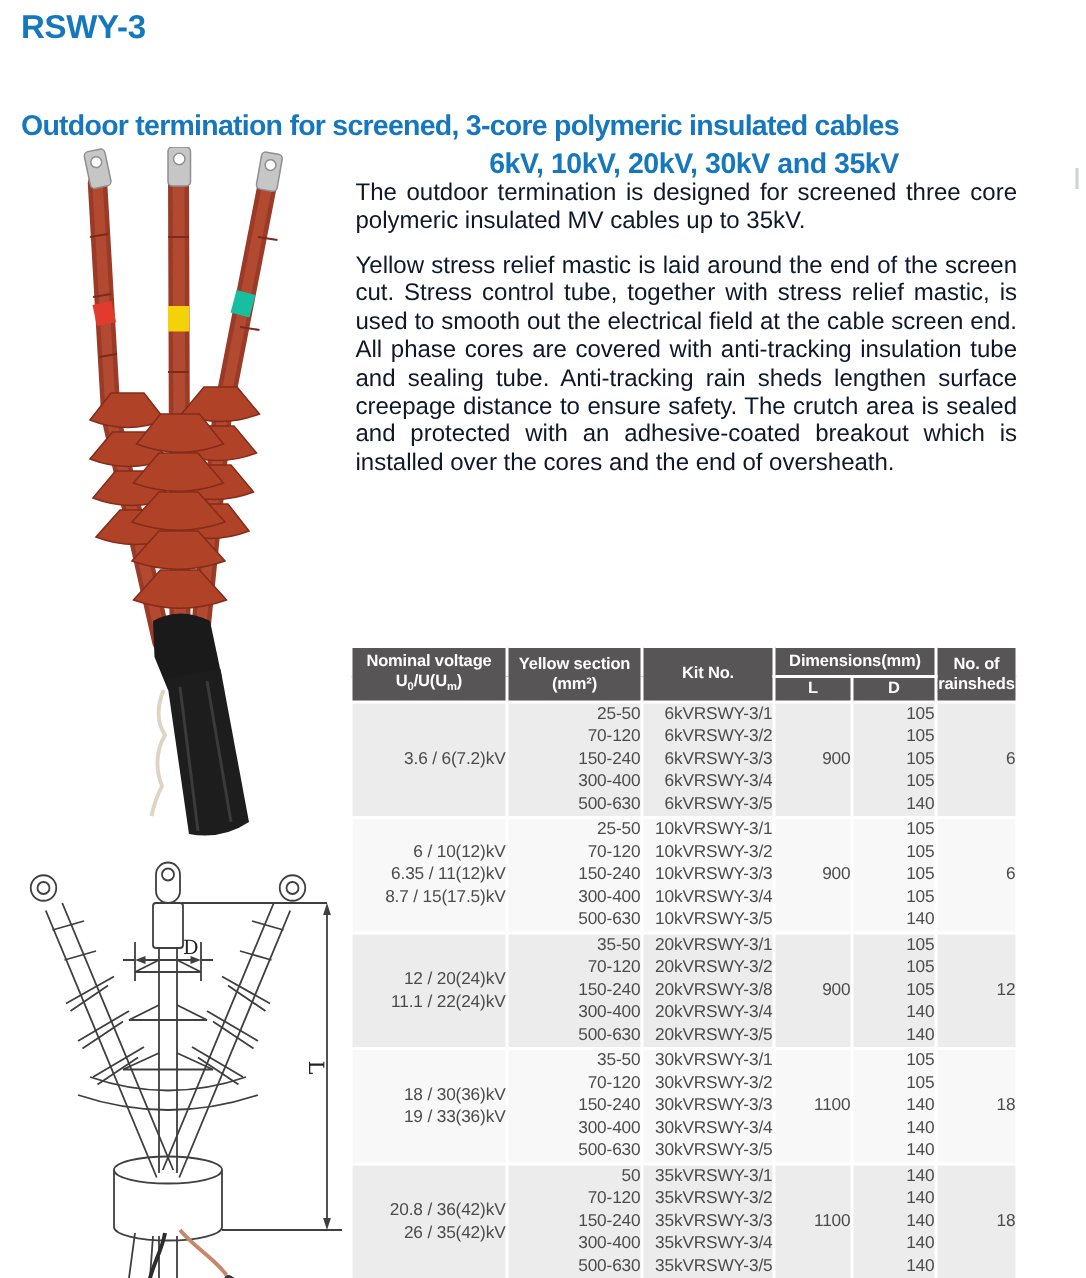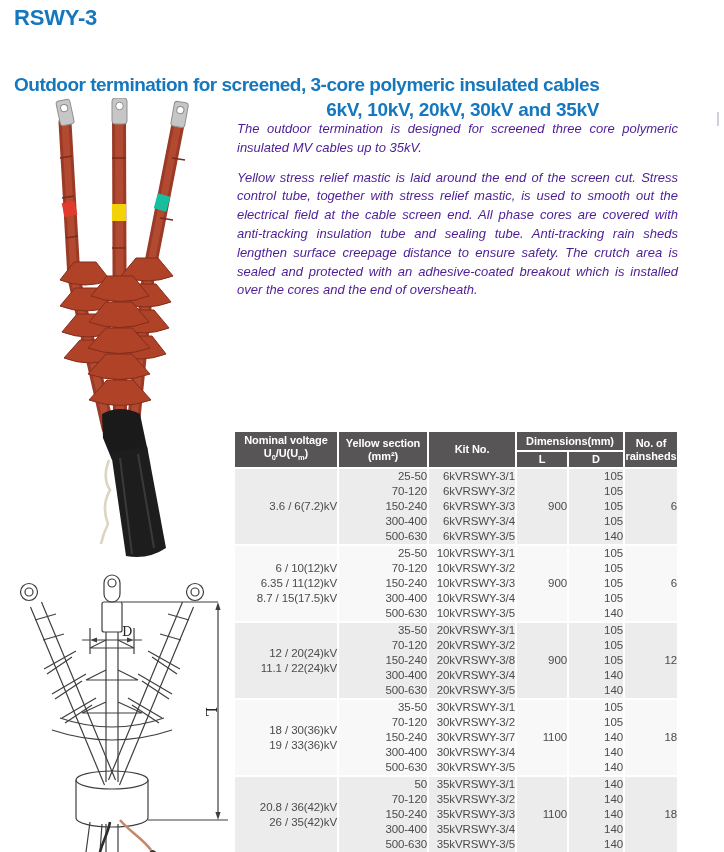--- a/index.html
+++ b/index.html
@@ -8,21 +8,21 @@
     position:relative; width:724px; height:852px; background:#fff;
     font-family:"Liberation Sans","DejaVu Sans",sans-serif; overflow:hidden;
   }
   
   .titles { position:absolute; left:14px; top:4px; color:#1577bd; font-weight:bold; }
   .t1 { font-size:22px; line-height:28px; letter-spacing:-0.2px; }
   .t2 { font-size:19px; line-height:25px; letter-spacing:-0.5px; white-space:nowrap;margin-top:40px; }
   .t3 { font-size:19px; line-height:25px; letter-spacing:-0.3px;text-align:right; }
   
   .intro { position:absolute; left:237px; top:120px; width:441px;
-           font-size:13px; line-height:18.8px; color:#4c1d95; text-align:justify;font-style:italic; }
+           font-size:16px; line-height:18.8px; color:#0f172a; text-align:justify; }
   .intro p { margin:0 0 11px 0; }
   
   .photo   { position:absolute; left:8px;  top:98px; }
   .drawing { position:absolute; left:2px;  top:570px; }
   .edge-mark { position:absolute; left:717px; top:112px; width:2px; height:14px; background:#ccd2d8; }
   
   table.specs {
     position:absolute; left:233px; top:430px; width:444px;
     border-collapse:collapse; table-layout:fixed;
     border-bottom:4px solid #575556;
@@ -274,21 +274,21 @@
       <tr class="band-b">
         <td>18 / 30(36)kV
 19 / 33(36)kV</td>
         <td>35-50
 70-120
 150-240
 300-400
 500-630</td>
         <td>30kVRSWY-3/1
 30kVRSWY-3/2
-30kVRSWY-3/7
+30kVRSWY-3/3
 30kVRSWY-3/4
 30kVRSWY-3/5</td>
         <td>1100</td>
         <td>105
 105
 140
 140
 140</td>
         <td>18</td>
       </tr>

